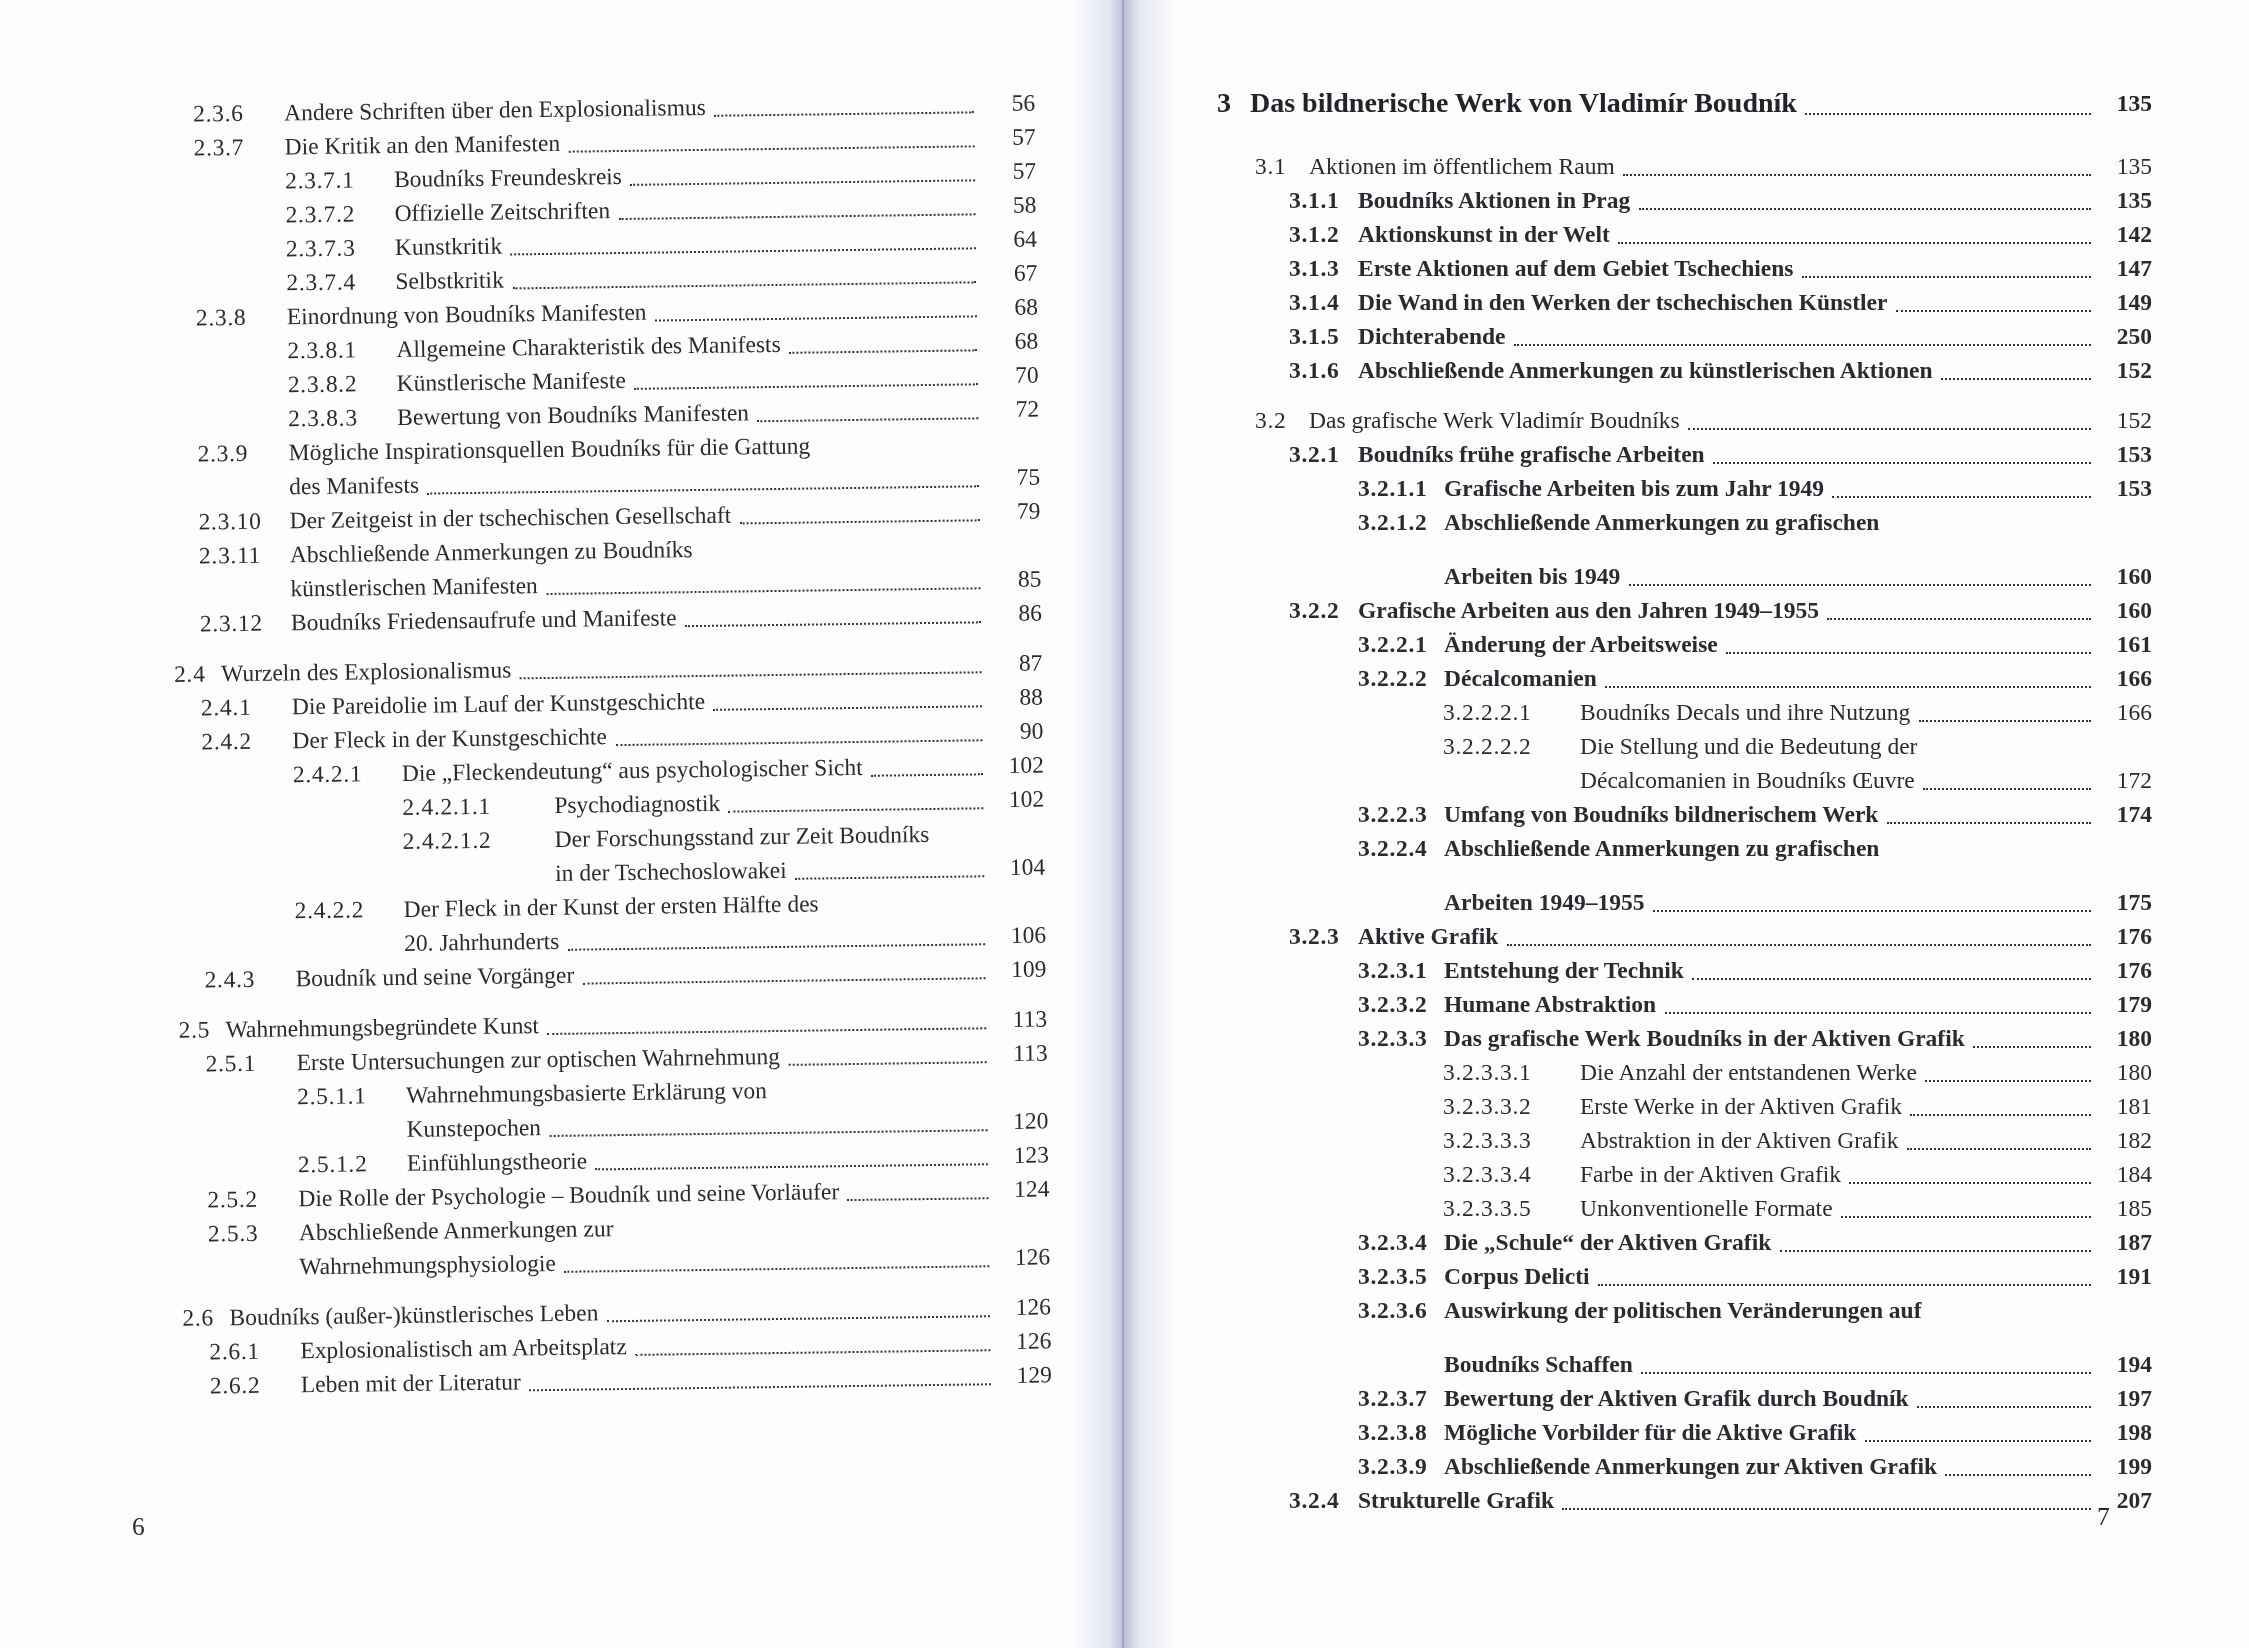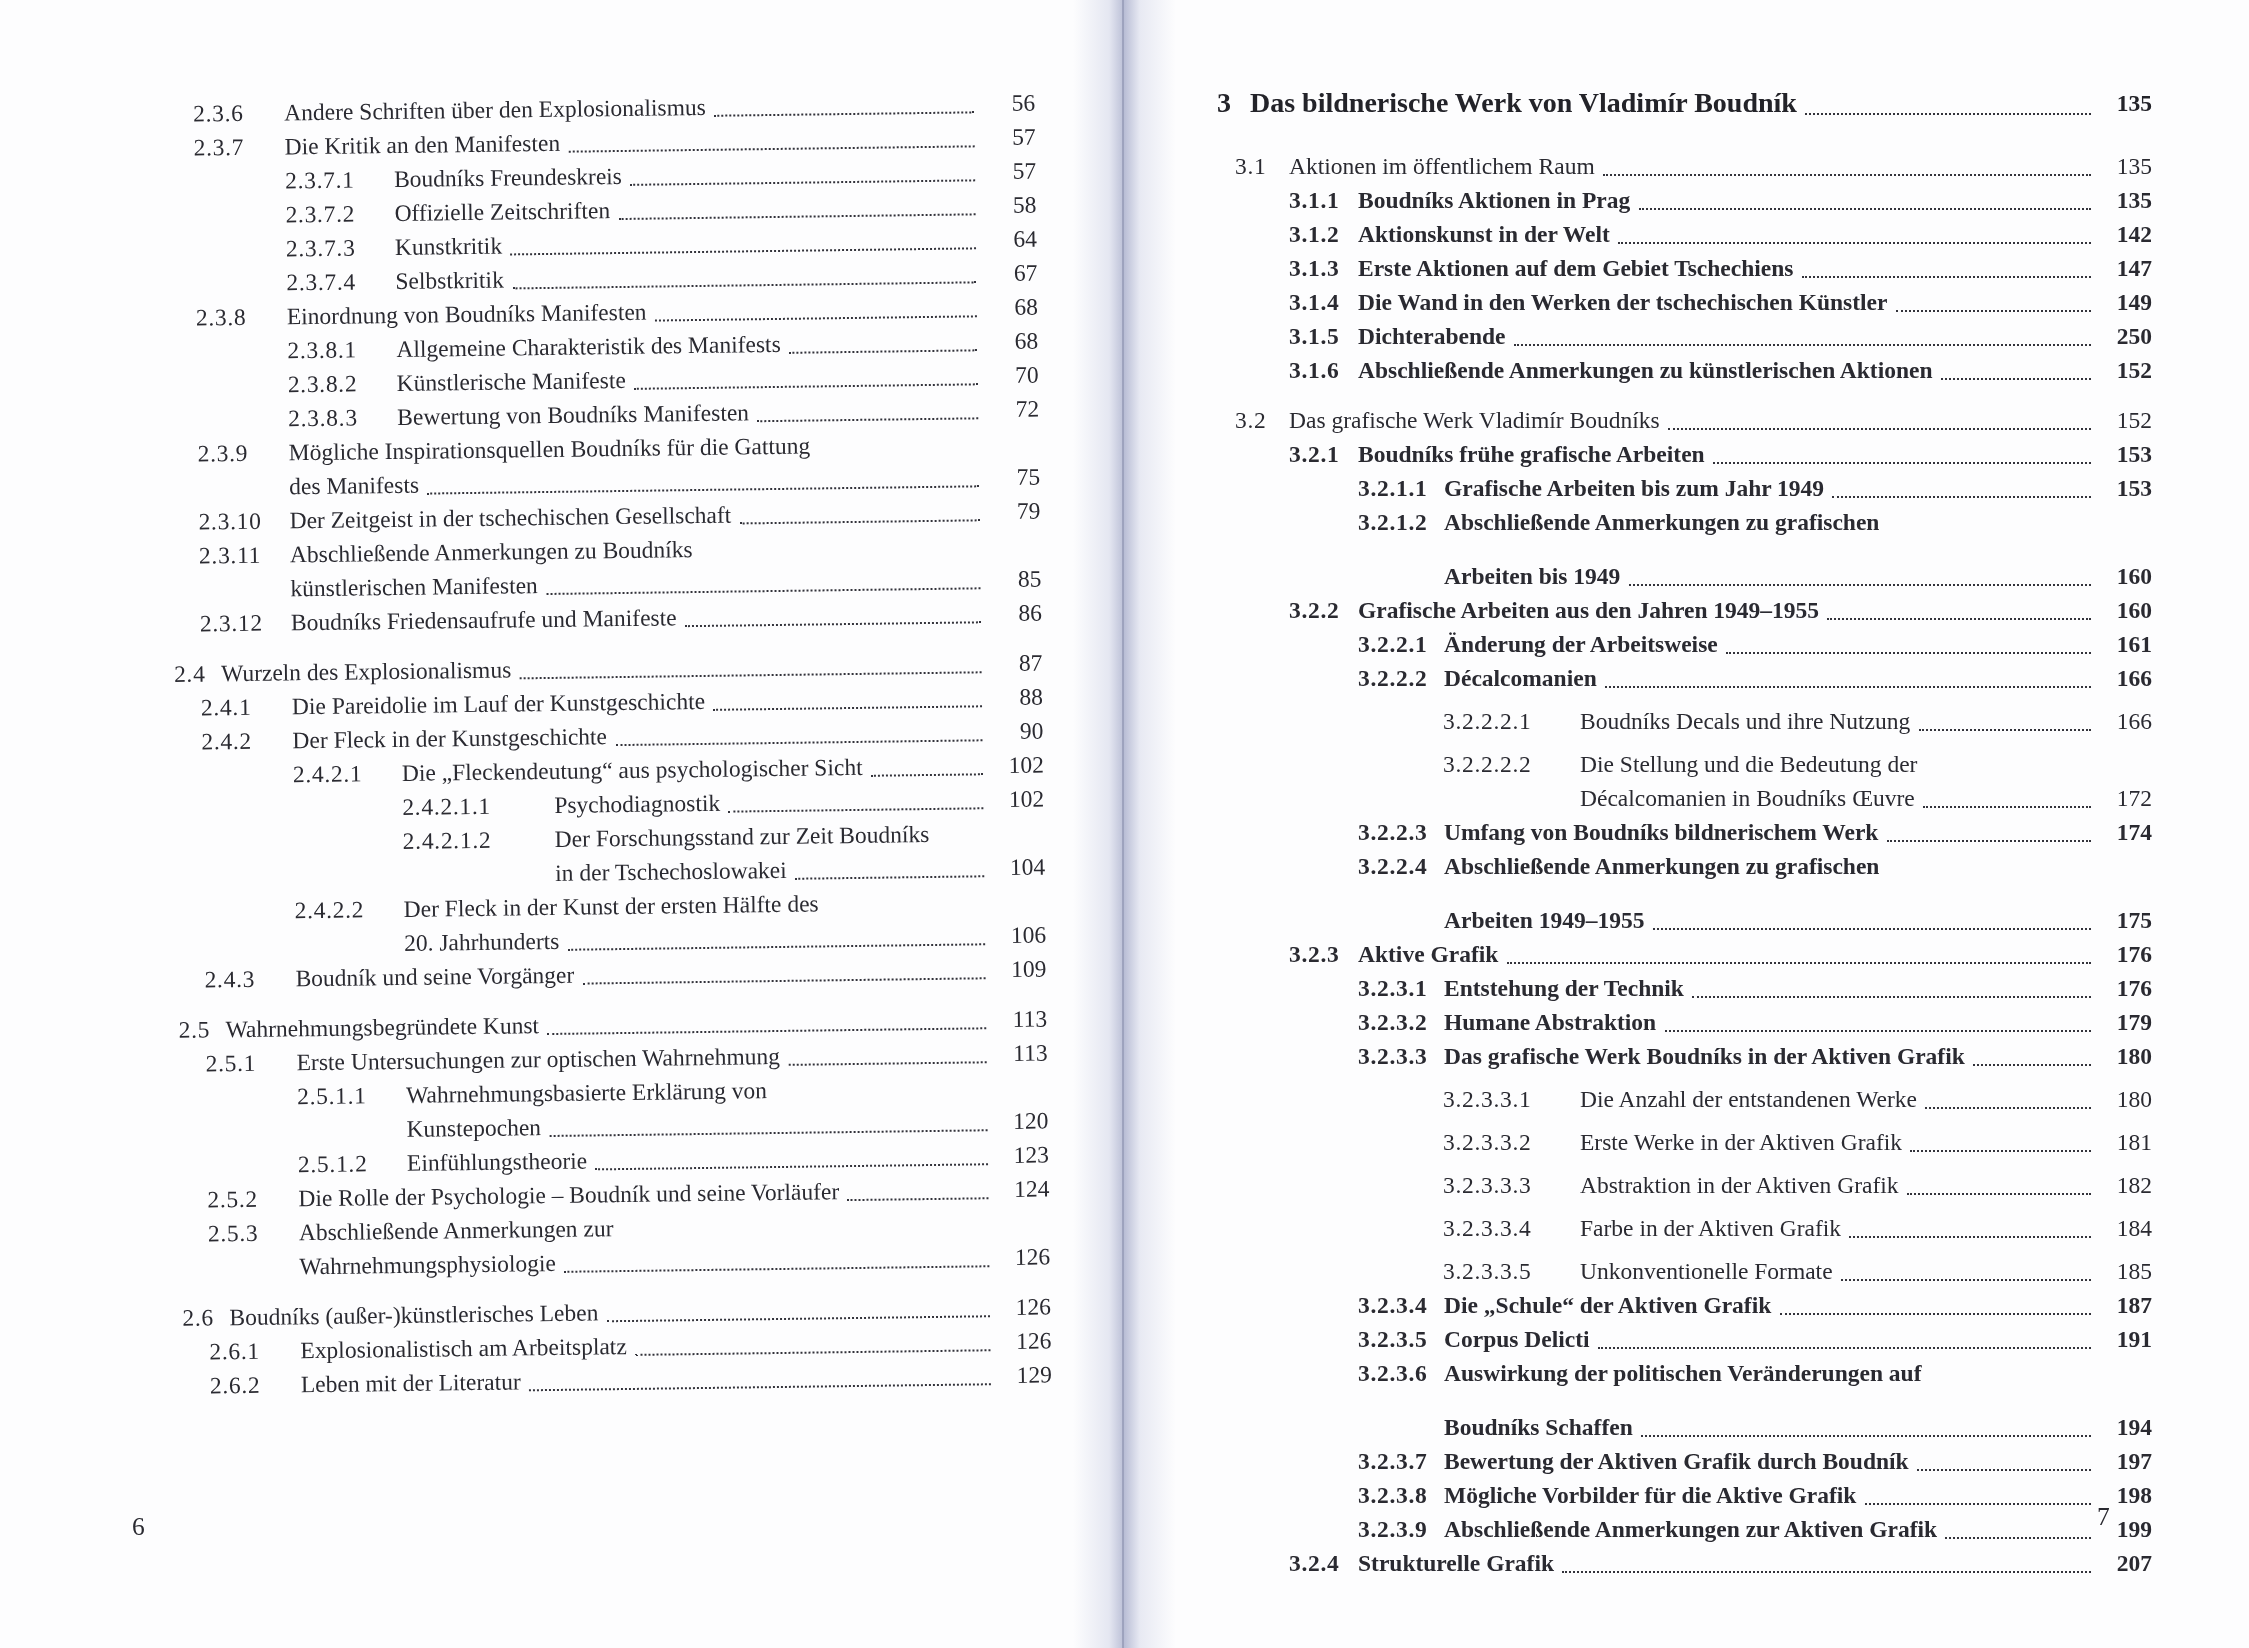--- a/index.html
+++ b/index.html
@@ -39,24 +39,24 @@
   .pg{flex:0 0 auto;min-width:51px;text-align:right;}
 
   
   #left-page .d2{padding-left:5.5px;}   #left-page .d2 .num{width:47px;}
   #left-page .d3{padding-left:32px;}  #left-page .d3 .num{width:91px;} #left-page .d3 .cont{padding-left:91px;}
   #left-page .d4{padding-left:123px;} #left-page .d4 .num{width:109px;} #left-page .d4 .cont{padding-left:109px;}
   #left-page .d5{padding-left:232px;} #left-page .d5 .num{width:152px;} #left-page .d5 .cont{padding-left:152px;}
 
   
   #right-page .d1{padding-left:0;}    #right-page .d1 .num{width:33px;}
-  #right-page .d2{padding-left:18px;} #right-page .d2 .num{width:54px;}
+  #right-page .d2{padding-left:18px;} #right-page .d2 .num{width:54px;margin-left:20px;}
   #right-page .d3{padding-left:72px;font-weight:bold;}#right-page .d3 .num{width:69px;}
   #right-page .d4{padding-left:141px;font-weight:bold;}#right-page .d4 .num{width:86px;} #right-page .d4 .cont{padding-left:86px;margin-top:20px;}
-  #right-page .d5{padding-left:226px;margin-top:9px;}#right-page .d5 .num{width:137px;} #right-page .d5 .cont{padding-left:137px;}
+  #right-page .d5{padding-left:226px;}#right-page .d5 .num{width:137px;} #right-page .d5 .cont{padding-left:137px;}
 
   .entry.heading{font-weight:bold;font-size:28px;line-height:40px;margin-bottom:26px;color:#232329;}
   .entry.heading .pg{font-size:23.5px;font-weight:bold;}
   .entry.heading .leader{margin-bottom:8.3px;}
 
   .corner-pagenum{position:absolute;font-size:25.5px;color:#2a2a31;}
   #pagenum-left{left:132px;top:1512px;}
   #pagenum-right{left:2097px;top:1502px;}
 </style>
 </head>

